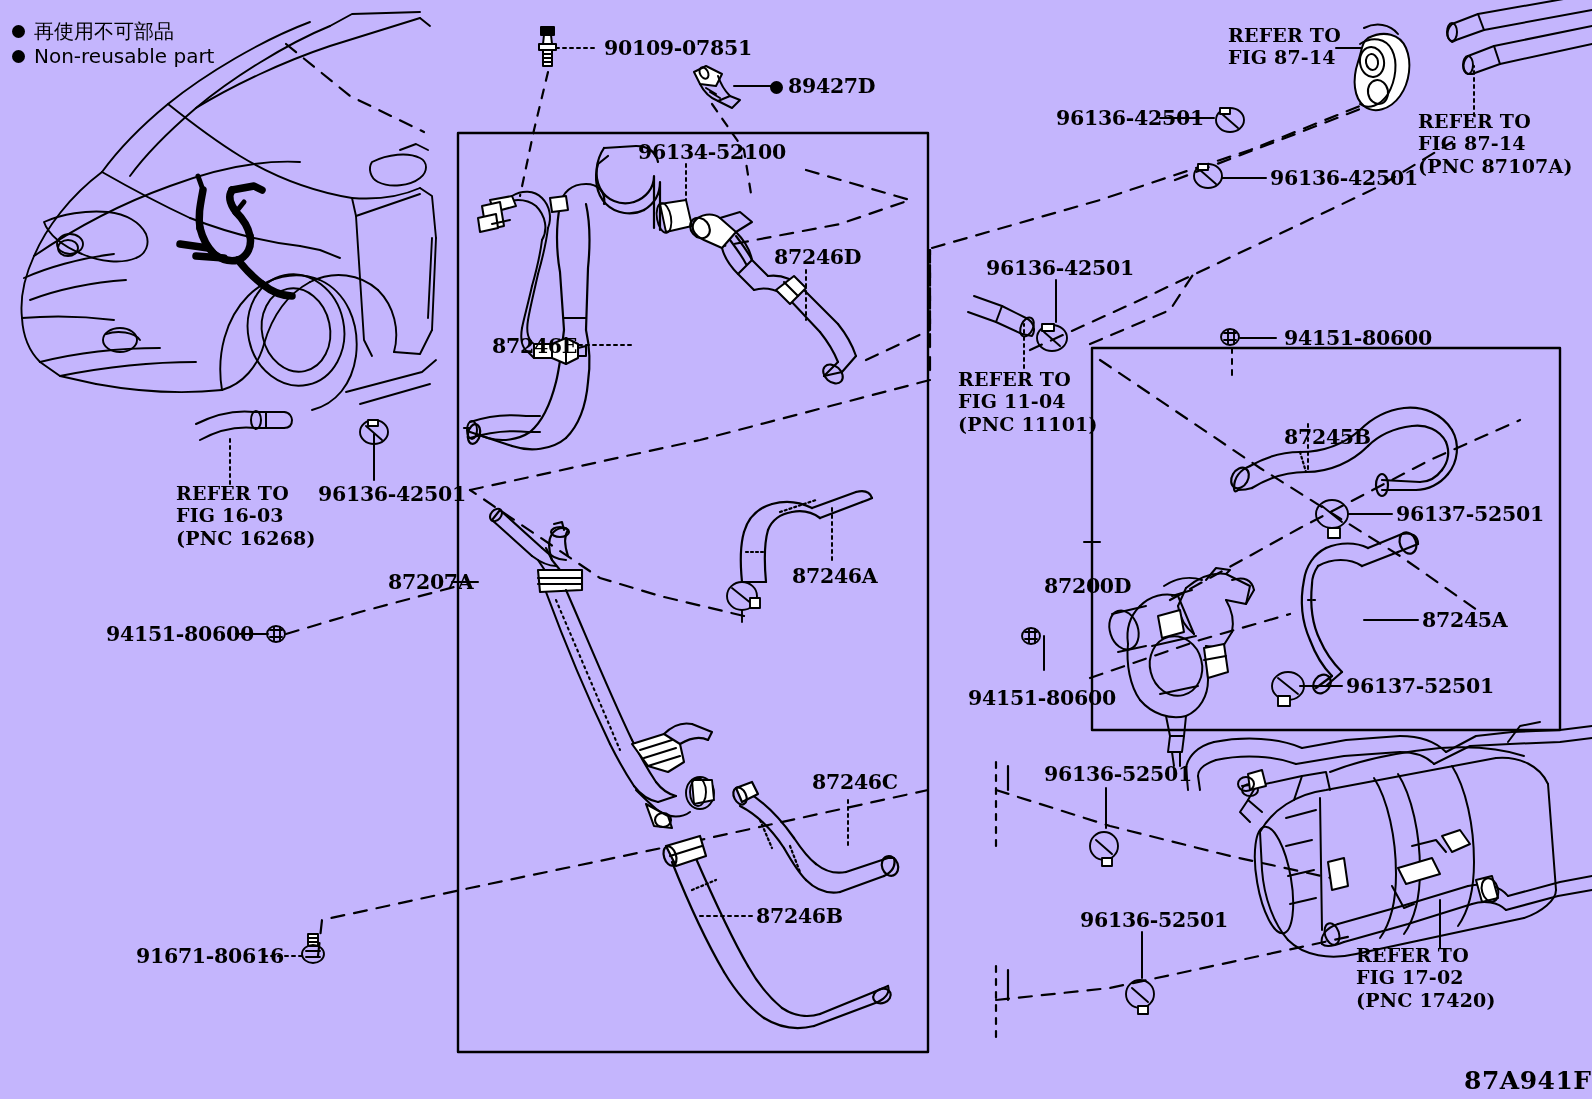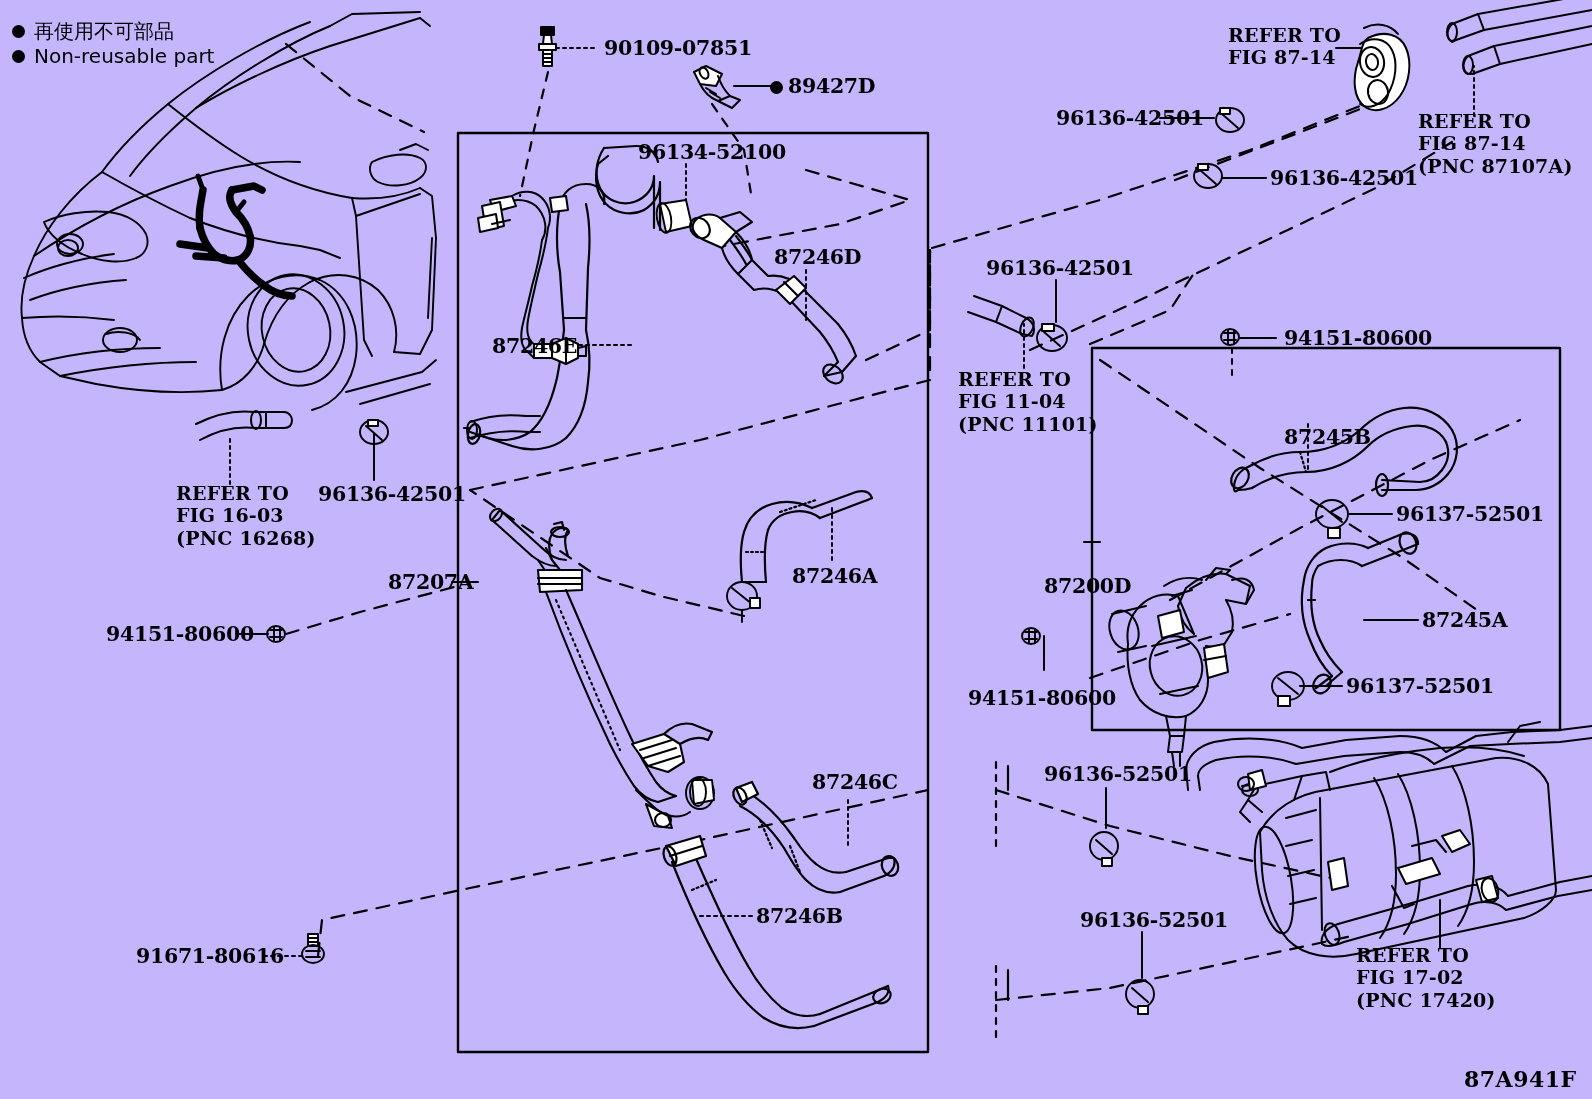--- a/index.html
+++ b/index.html
@@ -51,21 +51,21 @@
   }
   .bullet {
     width: 13px;
     height: 13px;
     border-radius: 50%;
     background: #000;
     flex: 0 0 auto;
   }
   .figid {
     position: absolute;
-    font-size: 22px;
+    font-size: 25px;
     font-weight: 700;
     letter-spacing: 0.5px;
   }
   .dot-bullet {
     display: inline-block;
     width: 13px;
     height: 13px;
     border-radius: 50%;
     background: #000;
     vertical-align: -1px;

